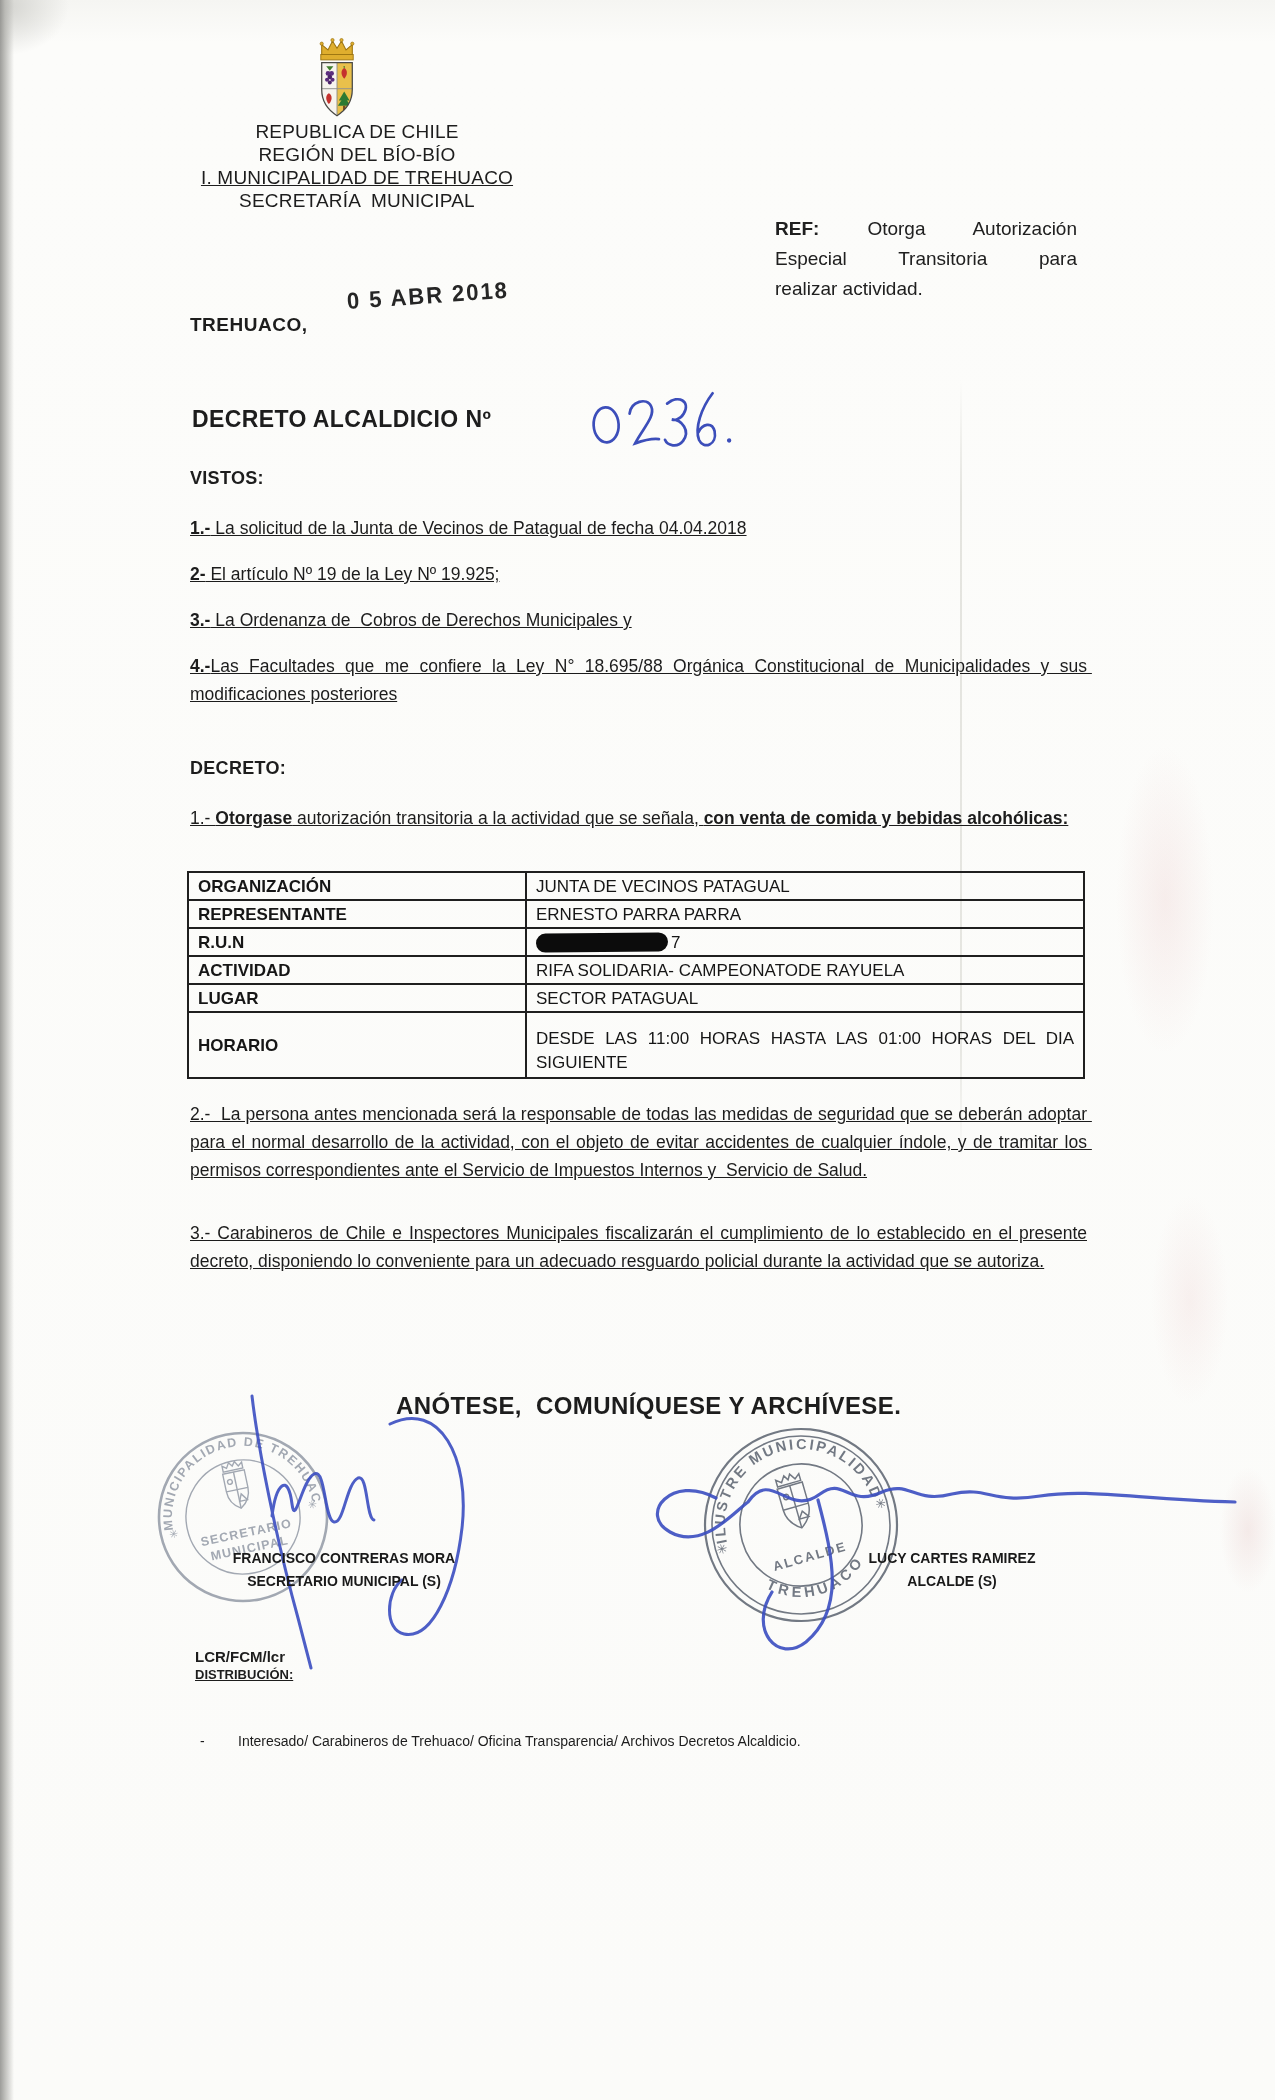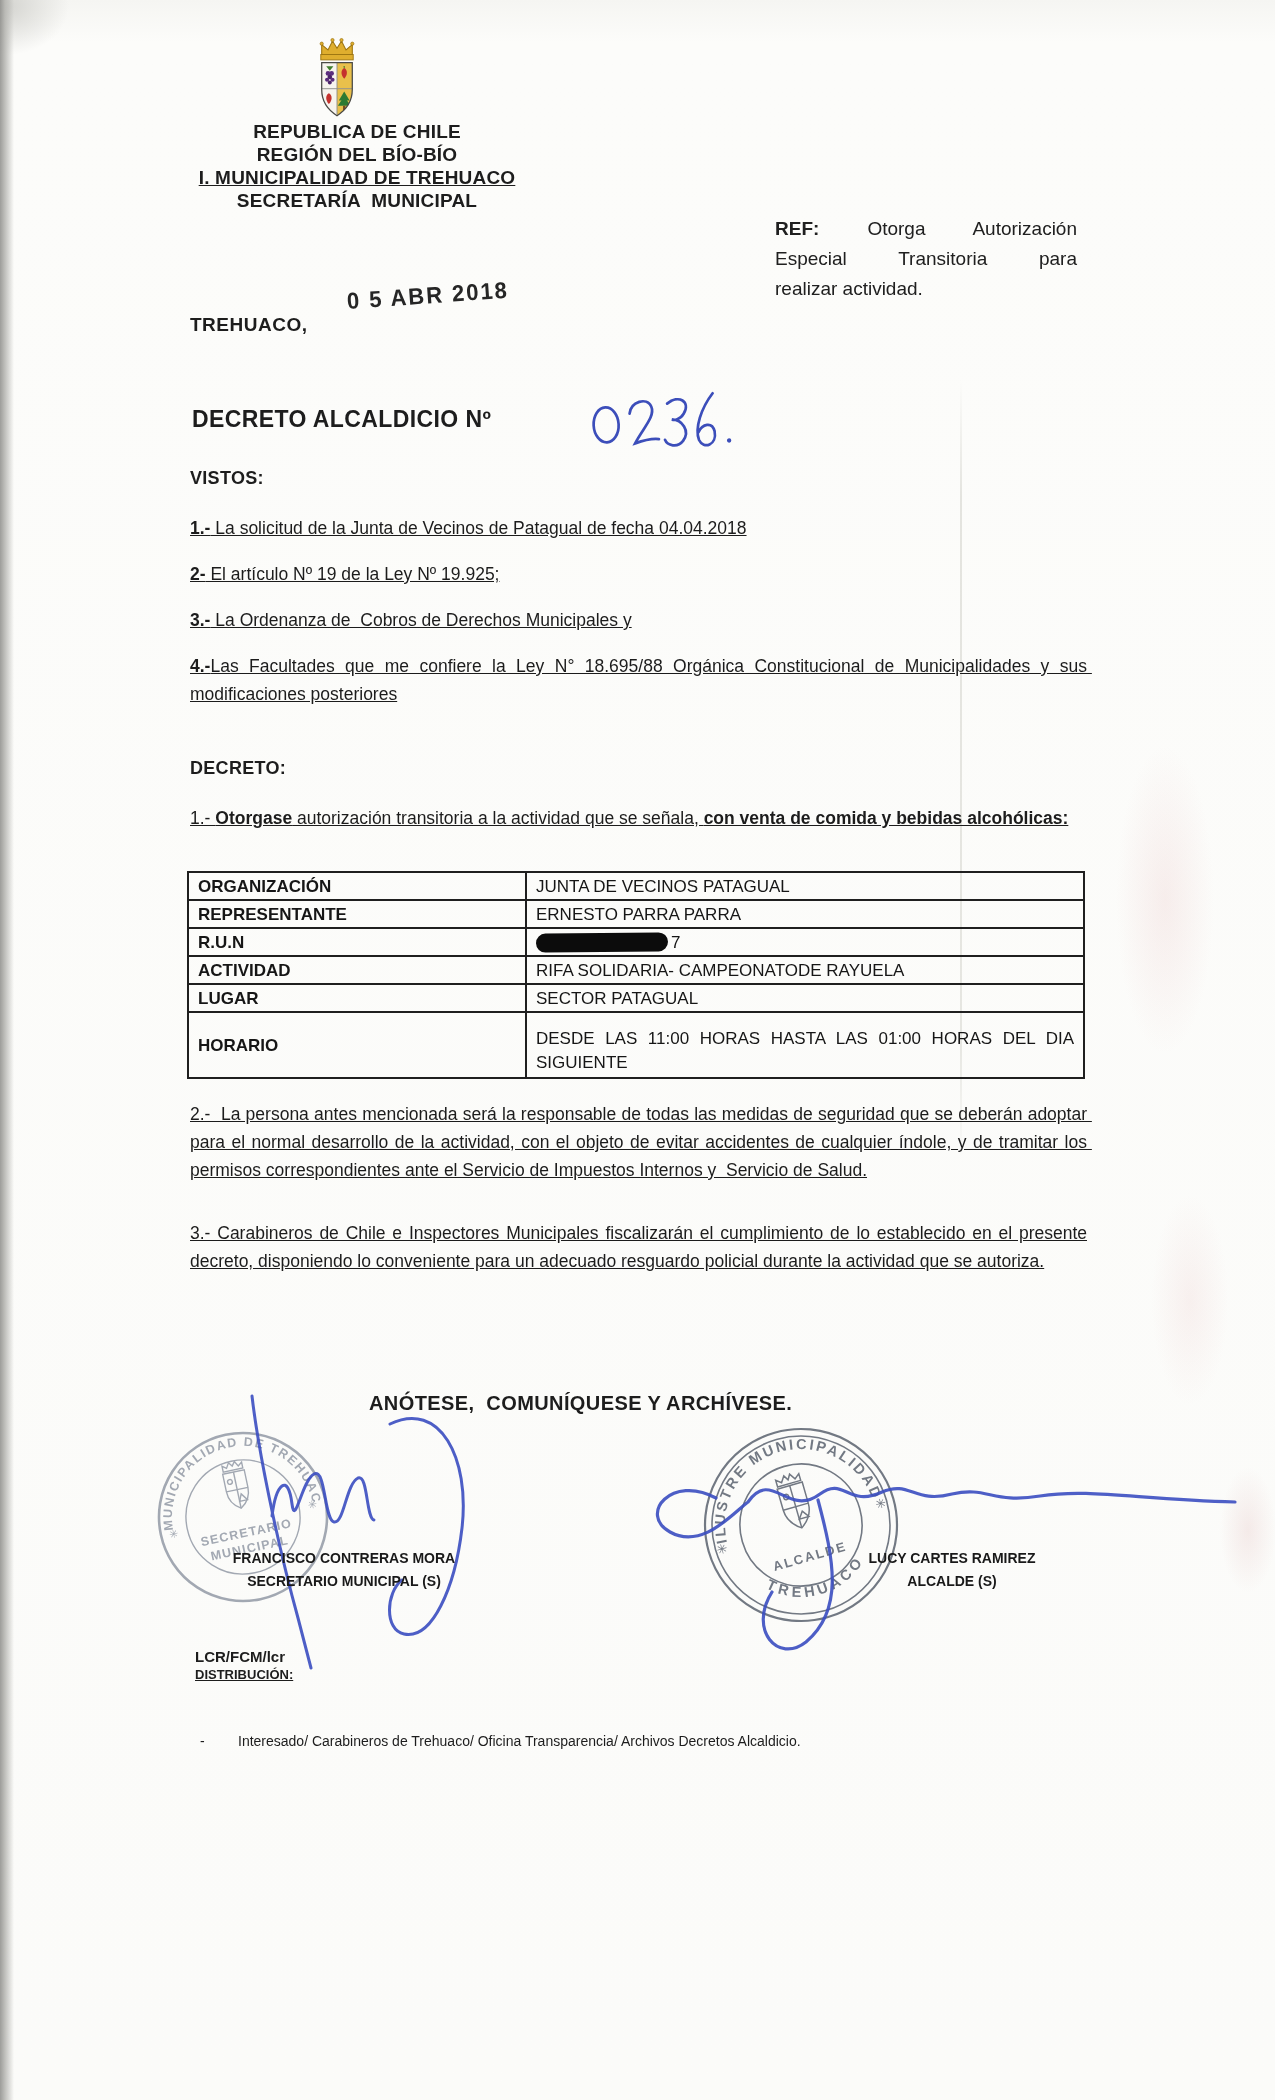--- a/index.html
+++ b/index.html
@@ -20,42 +20,42 @@
     background:linear-gradient(90deg,#8c8c89 0,#b5b5b1 5px,rgba(250,250,248,0) 14px);opacity:.85;}
   .fold-line{position:absolute;left:960px;top:380px;width:2px;height:780px;
     background:linear-gradient(180deg,transparent,#e4e4df 15%,#e6e6e1 85%,transparent);}
   .abs{position:absolute;}
   .b{font-weight:bold;}
   .u{text-decoration:underline;}
   .pre{white-space:pre-wrap;}
   .just{text-align:justify;}
   .jlast{text-align:justify;text-align-last:justify;}
 
-  .letterhead{left:157px;top:120px;width:400px;font-size:19px;font-weight:bold;line-height:23px;text-align:center;letter-spacing:.2px;}
+  .letterhead{left:157px;top:120px;width:400px;font-size:19px;font-weight:normal;line-height:23px;text-align:center;letter-spacing:.2px;}
   .crest{left:310px;top:34px;width:54px;height:86px;}
 
   .ref-block{left:775px;top:214px;width:302px;font-size:19px;line-height:30px;color:#202020;}
   .city-line{left:190px;top:314px;font-size:19px;letter-spacing:.5px;}
   .date-stamp{left:346px;top:288px;font-size:23px;font-weight:bold;letter-spacing:2px;color:#262626;
     transform:rotate(-4deg) scaleX(.96);transform-origin:left top;}
 
   .decree-title{left:192px;top:406px;font-size:23px;letter-spacing:.4px;}
   .decree-number{left:586px;top:390px;width:150px;height:62px;transform:rotate(-3deg);}
 
   .h-sec{left:190px;font-size:18px;letter-spacing:.3px;}
   .body-txt{left:190px;width:897px;font-size:17.5px;line-height:28px;color:#1c1c1c;text-decoration:underline;}
 
   table.doc-table{position:absolute;left:187px;top:871px;width:898px;border-collapse:collapse;
     font-size:17px;color:#161616;}
   table.doc-table td{border:2px solid #1f1f1f;padding:1px 9px;height:24px;line-height:23px;vertical-align:middle;margin-top:29px;}
   table.doc-table td.lbl{width:318px;font-weight:bold;}
   .redact{display:inline-block;width:132px;height:19px;background:#0c0c0c;border-radius:10px;
     vertical-align:-4px;margin-right:3px;transform:rotate(-.6deg);}
 
-  .closing{left:369px;top:1392px;font-size:20px;letter-spacing:.4px;}
+  .closing{left:396px;top:1392px;font-size:24px;letter-spacing:.4px;}
 
   .stamp{color:#939aa6;}
   .stamp-left{left:155px;top:1429px;width:176px;height:176px;transform:rotate(-12deg);opacity:.85;}
   .stamp-right{left:700px;top:1424px;width:202px;height:202px;transform:rotate(-16deg);opacity:.9;color:#646b77;}
   .stamp text{font-family:"Liberation Sans",sans-serif;}
 
   .name-block{font-size:14px;font-weight:bold;line-height:23px;text-align:center;color:#191919;}
   .name-left{left:176px;top:1547px;width:336px;}
   .name-right{left:806px;top:1547px;width:292px;}
 

